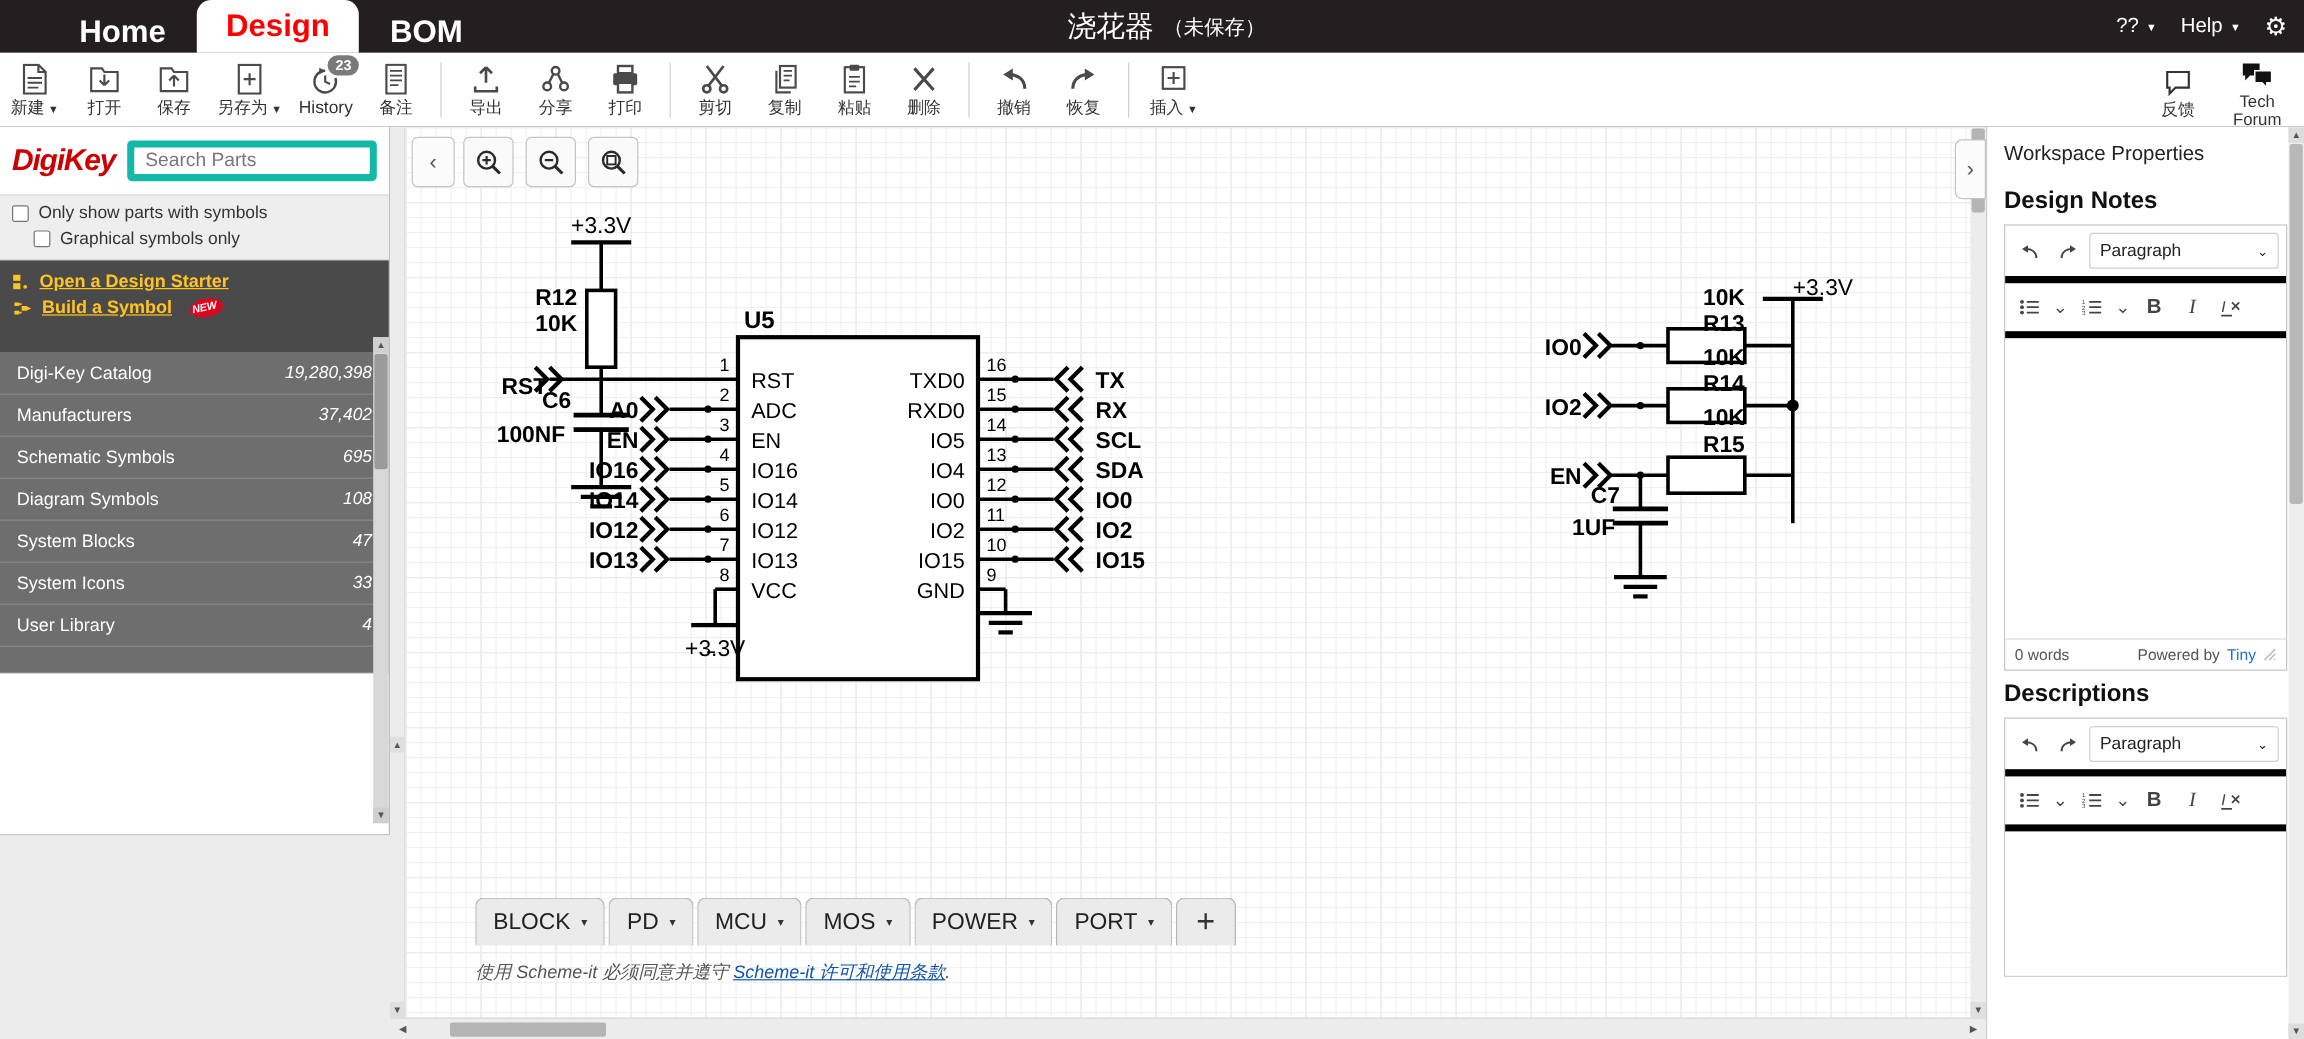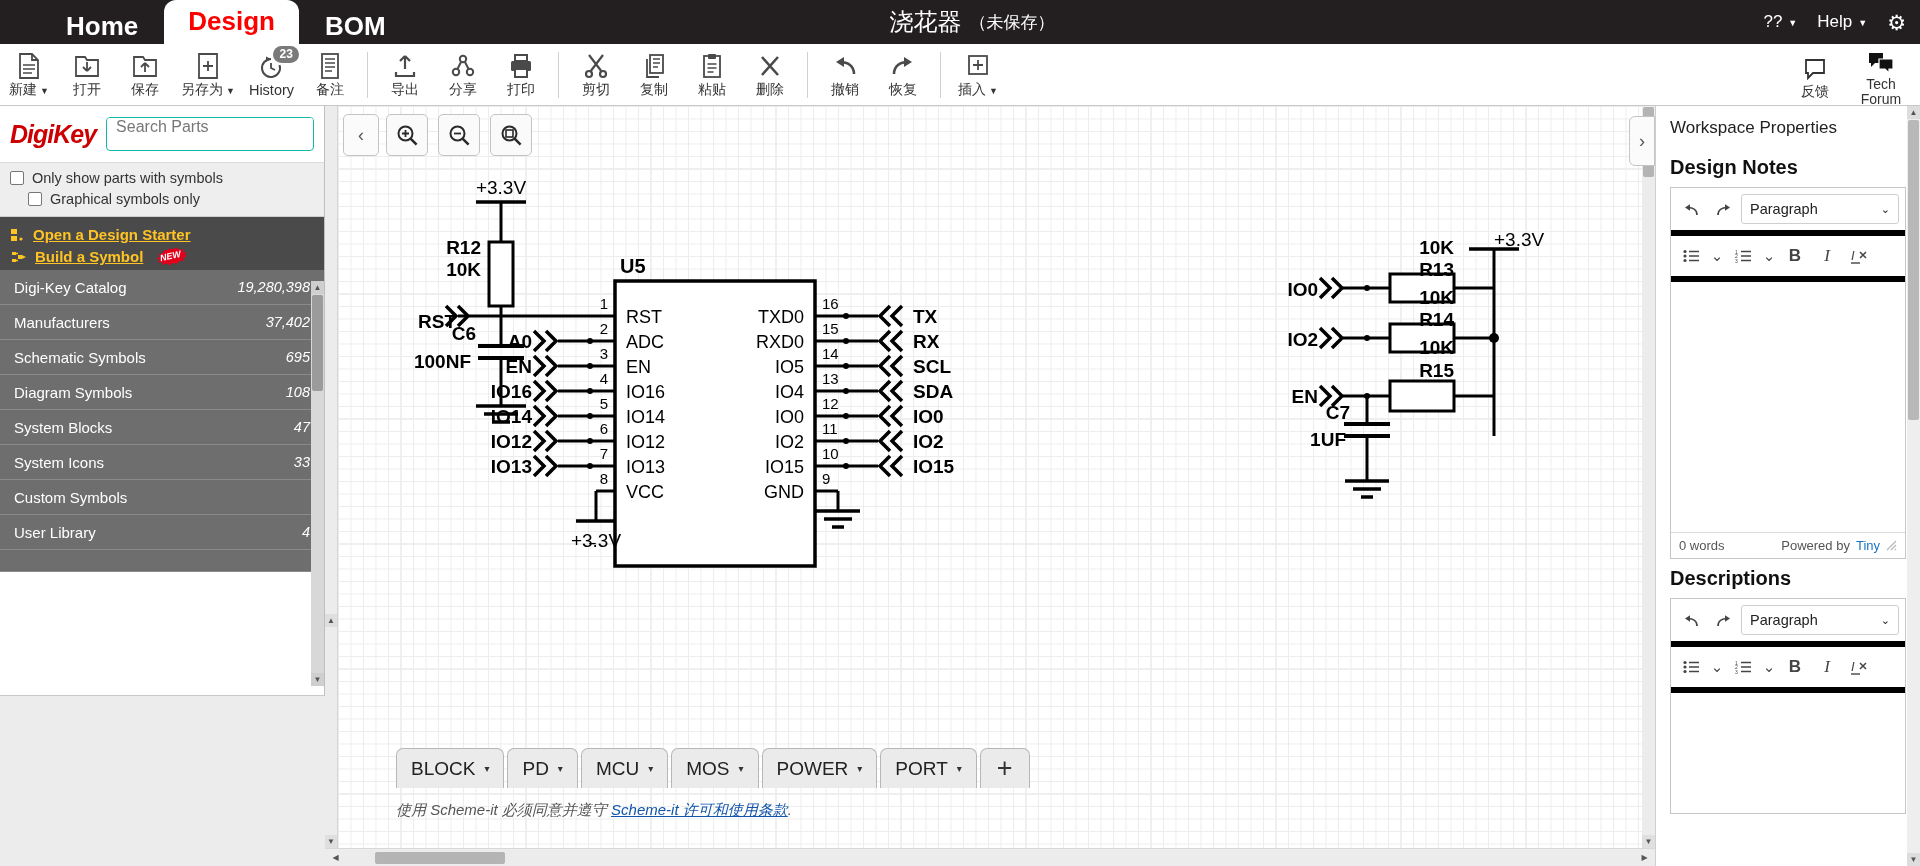--- a/index.html
+++ b/index.html
@@ -91,40 +91,40 @@
   }
   .search-row {
     height: 56px; display: flex; align-items: center; padding: 0 10px; gap: 10px;
     background: #fff;
   }
   .digikey-logo {
     font-size: 25px; font-weight: bold; font-style: italic;
     color: #cc0000; letter-spacing: -1px; white-space: nowrap;
   }
   .search-box {
-    flex: 1; display: flex; align-items: flex-start; height: 34px;
-    border: 1px solid #14b8a6; border-radius: 4px; overflow: hidden;
+    flex: 1; display: flex; align-items: center; height: 34px;
+    border: 6px solid #14b8a6; border-radius: 4px; overflow: hidden;
   }
   .search-box input {
     flex: 1; border: 0; outline: none; padding: 0 9px; font-size: 16px;
     color: #333; font-family: "Liberation Sans", sans-serif;
   }
   .search-box input::placeholder { color: #777; }
   .filters {
     background: #eeeeee; padding: 7px 10px 9px; border-top: 1px solid #dcdcdc;
     border-bottom: 1px solid #cfcfcf;
   }
   .fl-row { display: flex; align-items: center; gap: 8px; font-size: 14.5px; color: #333; }
   .fl-row + .fl-row { margin-top: 5px; padding-left: 18px; }
   .cbx {
     width: 14px; height: 14px; border: 1px solid #767676; background: #fff;
     border-radius: 2px; flex: 0 0 auto; cursor: pointer;
   }
   .dark-links {
-    background: #4a4a4a; padding: 9px 10px 5px;
+    background: #4a4a4a; padding: 9px 10px 29px;
   }
   .dk-link {
     display: flex; align-items: center; gap: 7px; cursor: pointer; margin-bottom: 5px;
   }
   .dk-link:last-child { margin-bottom: 0; align-items: center; }
   .dk-link .txt {
     color: #ffc423; font-size: 15px; font-weight: bold;
     text-decoration: underline; white-space: nowrap;
   }
   .new-badge {
@@ -599,24 +599,20 @@
       <span>Diagram Symbols</span>
       <span class="count">108</span>
     </div>
     <div class="cat-item">
       <span>System Blocks</span>
       <span class="count">47</span>
     </div>
     <div class="cat-item">
       <span>System Icons</span>
       <span class="count">33</span>
-    </div>
-    <div class="cat-item">
-      <span>Custom Symbols</span>
-      <span class="count"></span>
     </div>
     <div class="cat-item">
       <span>User Library</span>
       <span class="count">4</span>
     </div>
     <div class="cat-item" style="height:22px;overflow:hidden;">
       <span></span>
     </div>
   </div>
 

